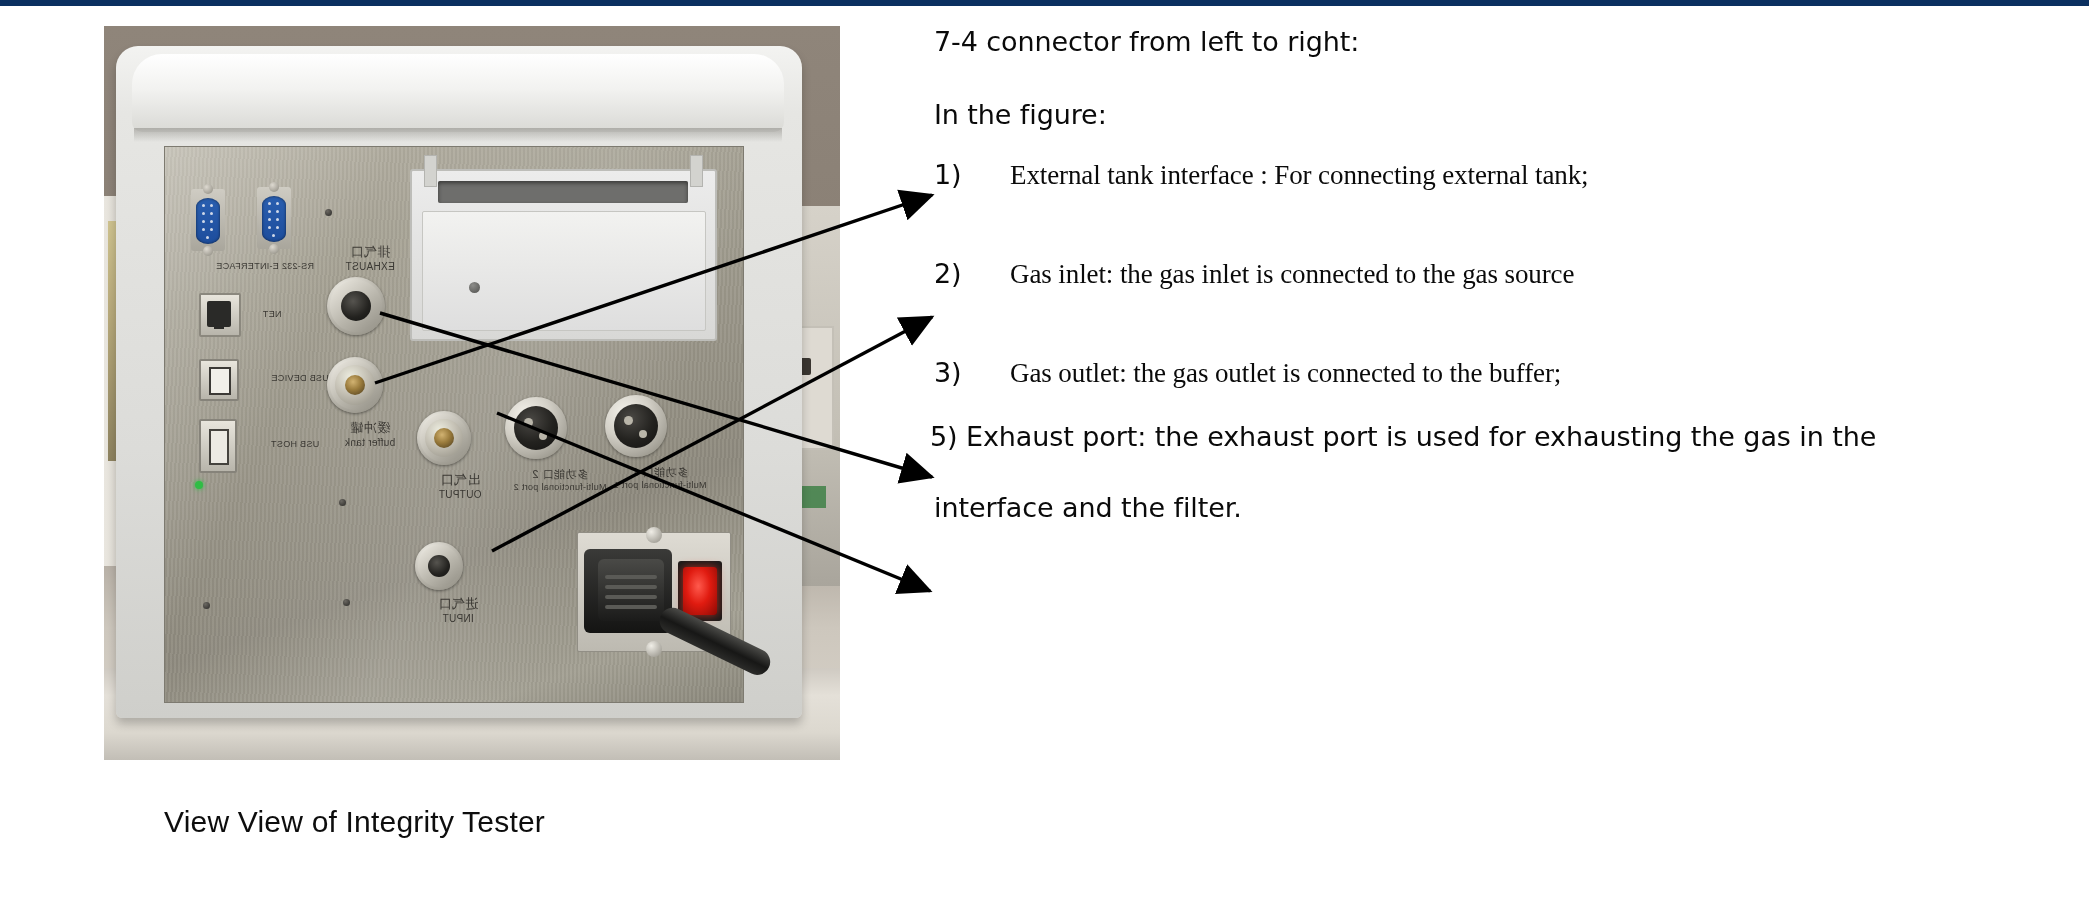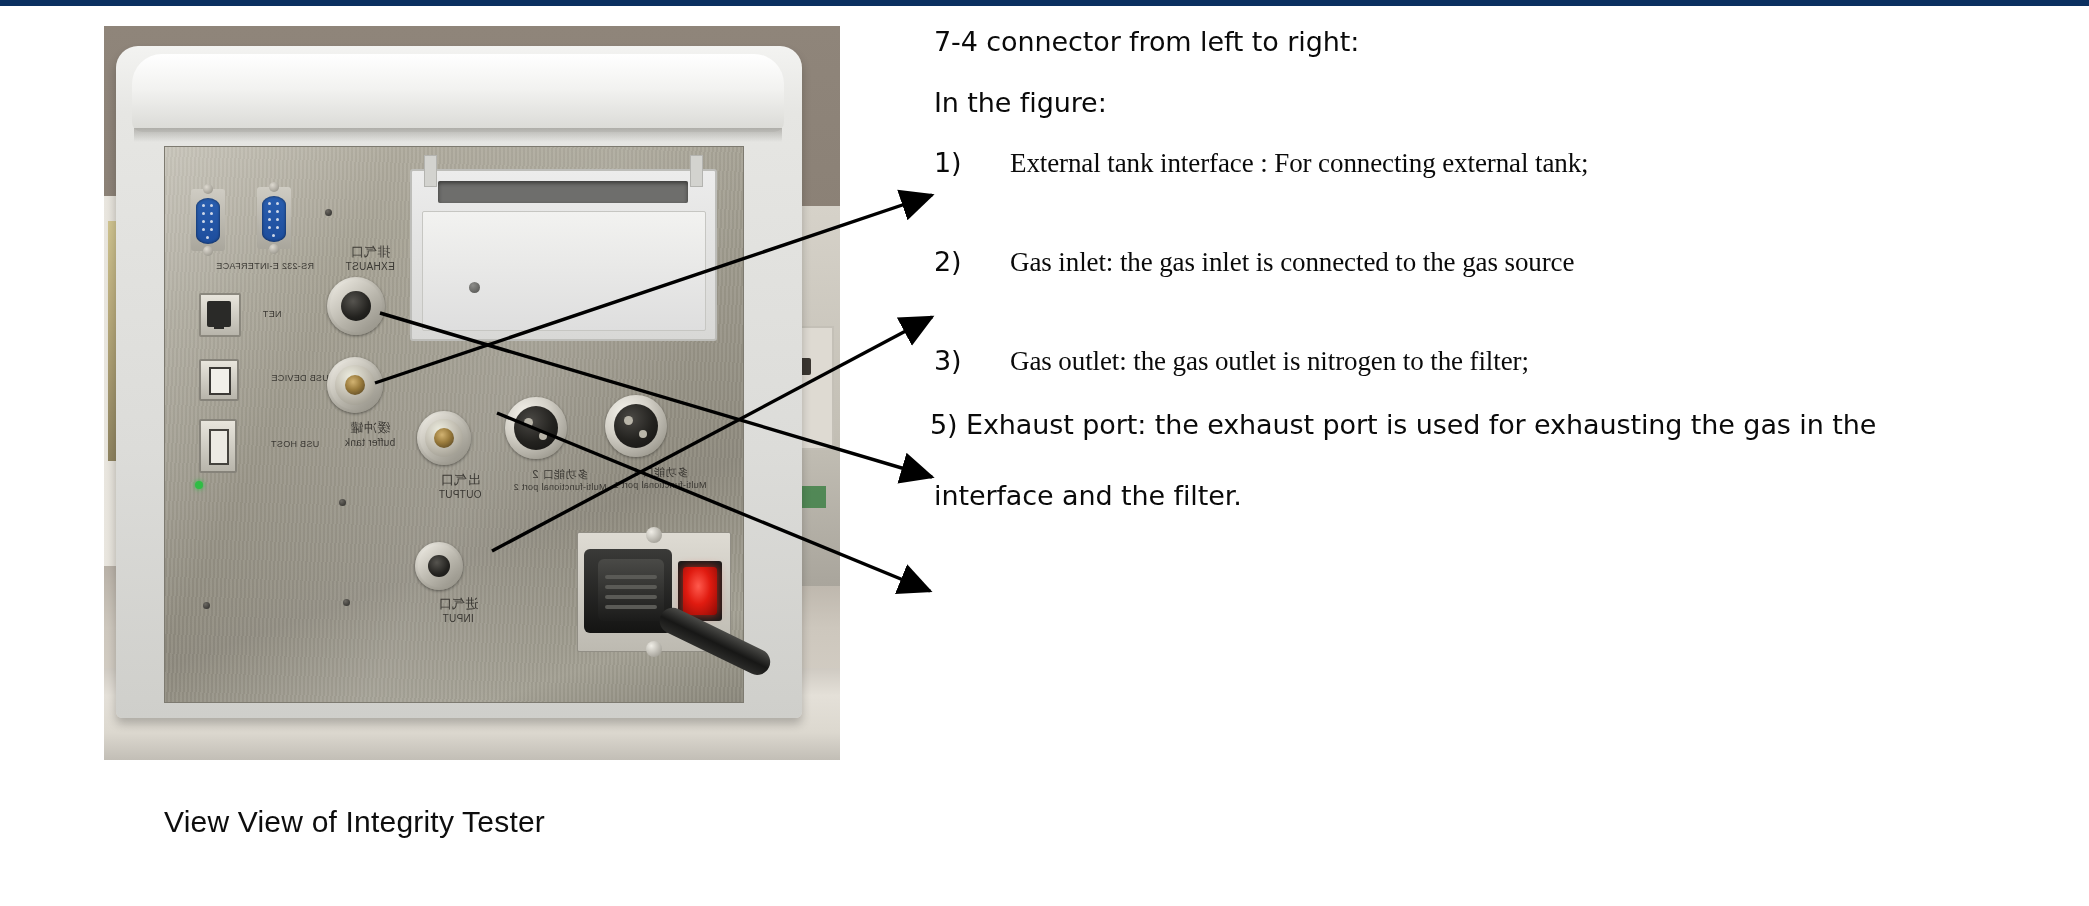--- a/index.html
+++ b/index.html
@@ -552,32 +552,32 @@
 
   <line x1="497" y1="413" x2="930" y2="591" stroke="#000000" stroke-width="3.4" marker-end="url(#ah)"></line>
 </svg>
 
 <div id="caption">View View of Integrity Tester</div>
 
 <div id="text-column">
 
   <div class="tline" style="margin-top:4px;">7-4 connector from left to right:</div>
 
-  <div class="tline" style="margin-top:30px;">In the figure:</div>
+  <div class="tline" style="margin-top:42px;">In the figure:</div>
 
   <div class="row" style="margin-top:29px;">
     <span class="tline num">1)</span>
     <span class="tline body">External tank interface : For connecting external tank;</span>
   </div>
 
   <div class="row" style="margin-top:67px;">
     <span class="tline num">2)</span>
     <span class="tline body">Gas inlet: the gas inlet is connected to the gas source</span>
   </div>
 
   <div class="row" style="margin-top:67px;">
     <span class="tline num">3)</span>
-    <span class="tline body">Gas outlet: the gas outlet is nitrogen to the filter;</span>
+    <span class="tline body">Gas outlet: the gas outlet is connected to the buffer;</span>
   </div>
 
   <div class="tline" style="margin-top:32px; margin-left:-4px;">5) Exhaust port: the exhaust port is used for exhausting the gas in the</div>
   <div class="tline" style="margin-top:40px;">interface and the filter.</div>
 </div>
 
 </body></html>

